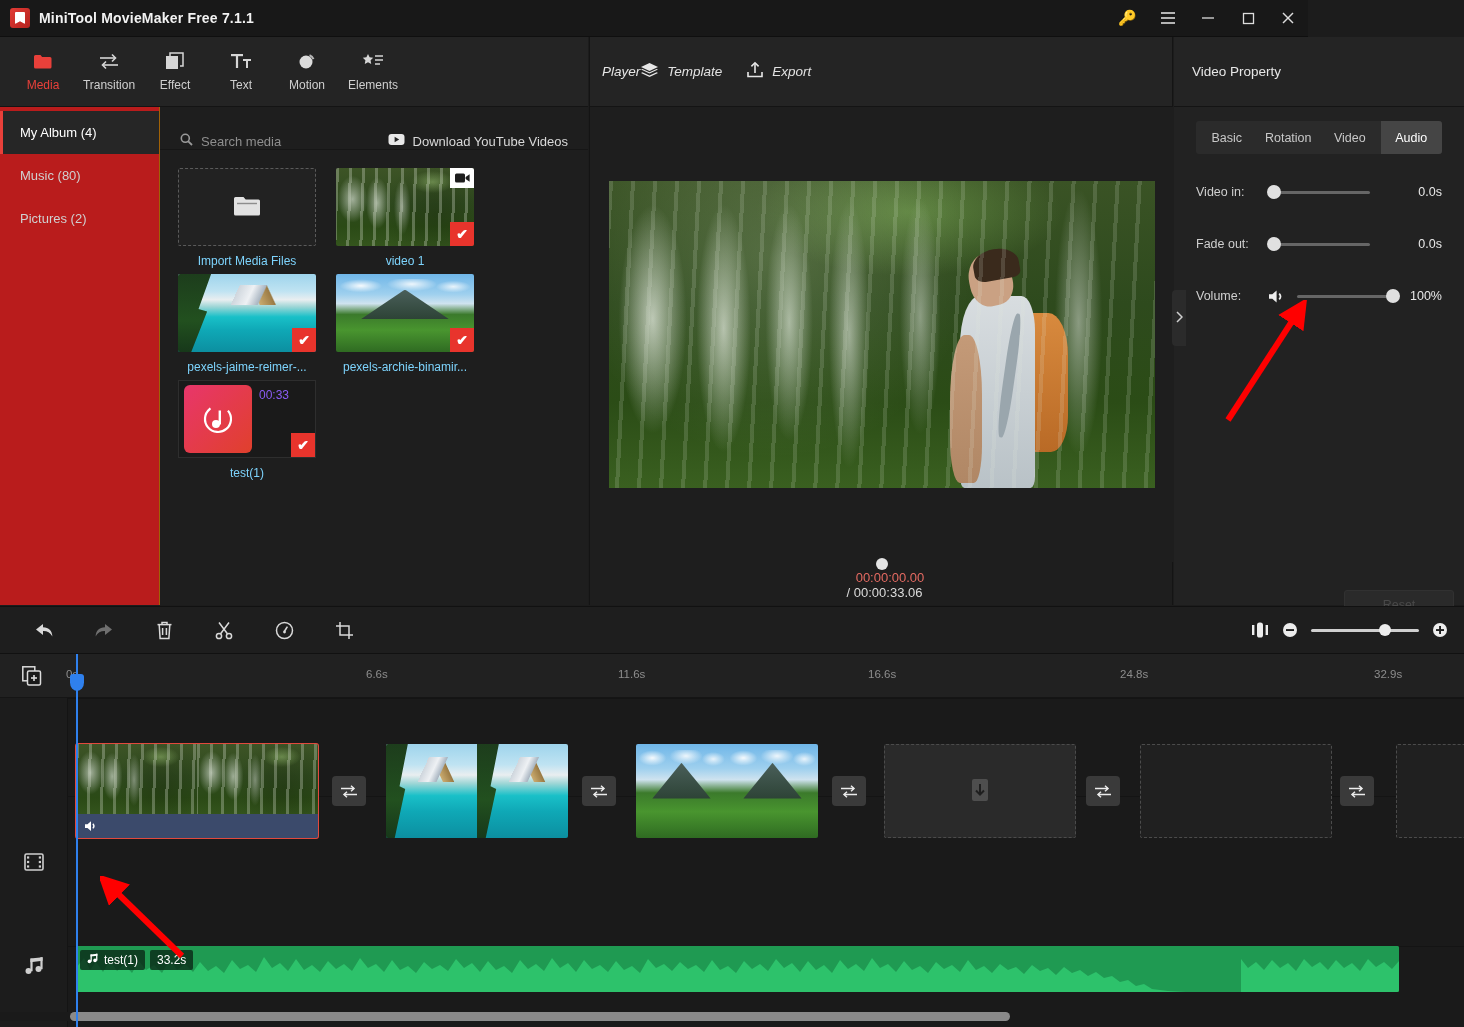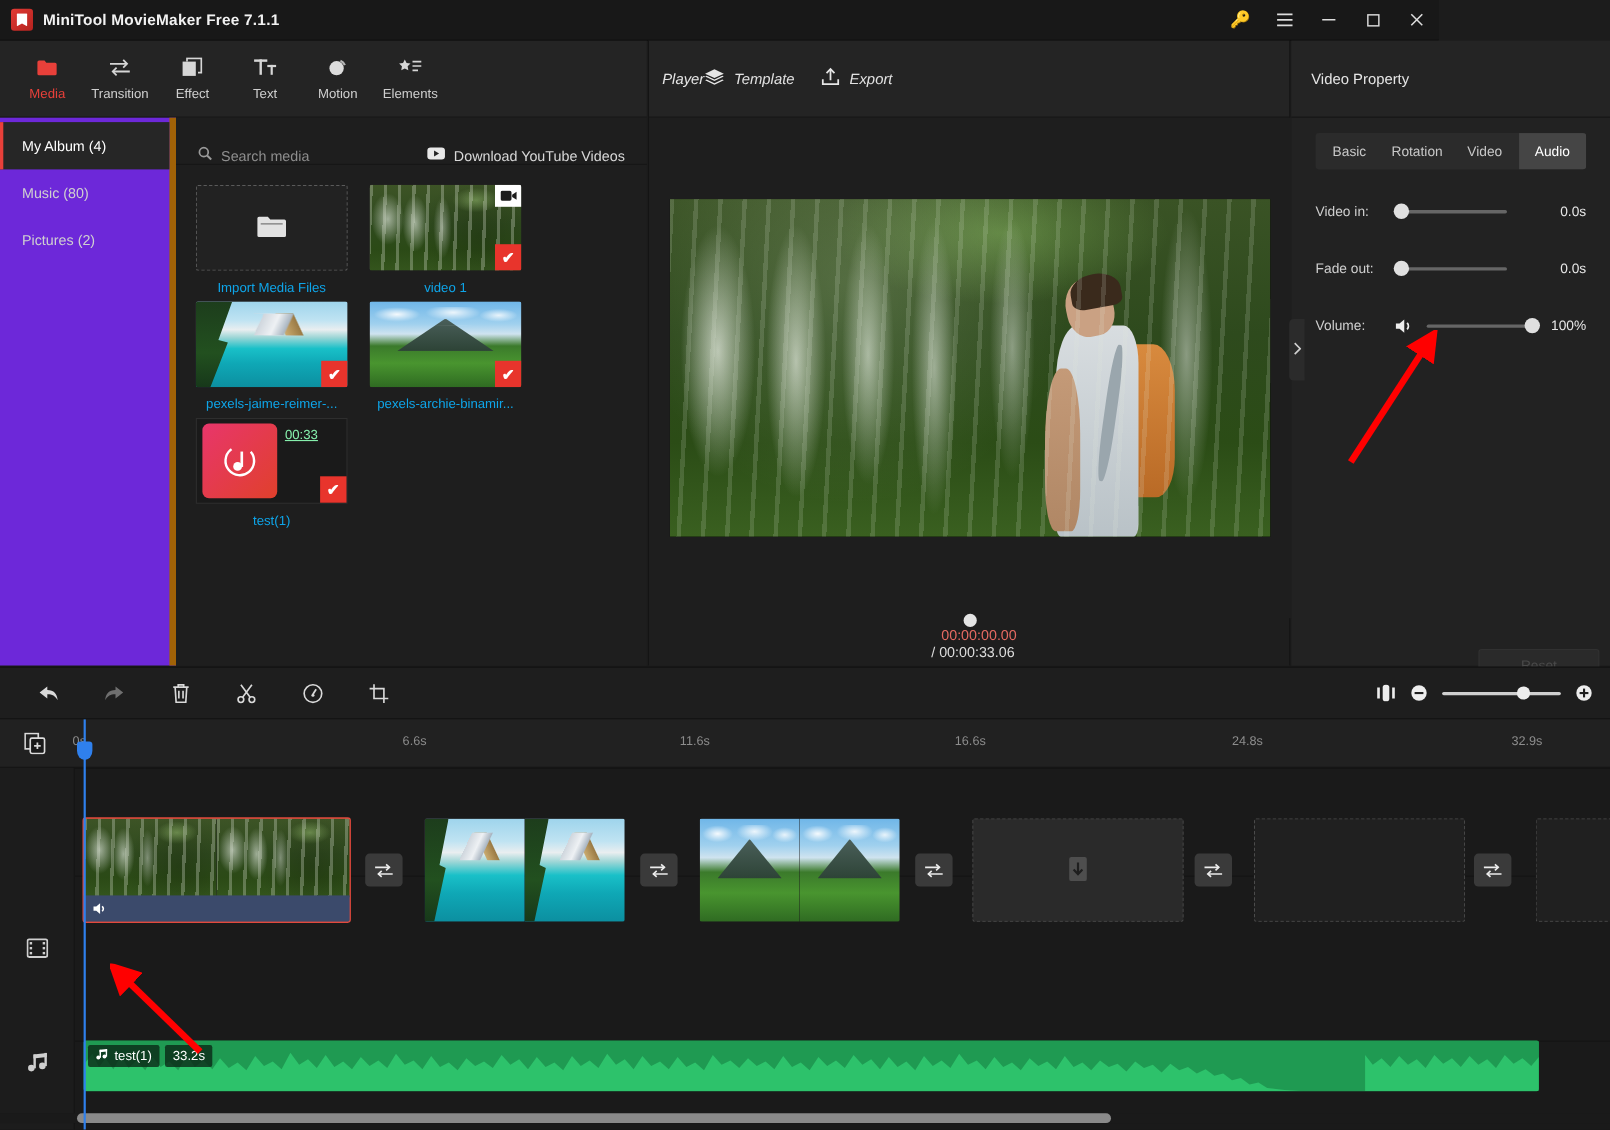--- a/index.html
+++ b/index.html
@@ -51,22 +51,22 @@
   .navitem:first-child { margin-left: 10px; }
   .navitem.active { color: #e8403a; }
   .navitem .nicon { height: 20px; display: flex; align-items: center; justify-content: center; }
 
   
   .media-panel {
     position: absolute; left: 0; top: 107px; width: 588px; height: 498px;
     background: #1e1e1e; display: flex;
   }
   .media-side {
-    width: 160px; height: 100%; background: #6d28d9; padding-top: 4px;
-    border-right: 6px solid #a16207;
+    width: 160px; height: 100%; background: #b91c1c; padding-top: 4px;
+    border-right: 1px solid #a16207;
     text-align: right;
   }
   .side-item {
     height: 43px; display: flex; align-items: center; padding-left: 20px;
     font-size: 13px; color: #d0d0d0; cursor: pointer; position: relative;
   }
   .side-item.active { background: #262626; color: #fff; }
   .side-item.active::before {
     content: ""; position: absolute; left: 0; top: 0; bottom: 0; width: 3px; background: #e8403a;
   }
@@ -87,42 +87,42 @@
   .mcell { width: 138px; }
   .mthumb {
     width: 138px; height: 78px; position: relative; border-radius: 2px; overflow: hidden;
     cursor: pointer;
   }
   .mthumb.import {
     border: 1px dashed #5a5a5a; background: #222;
     display: flex; align-items: center; justify-content: center;
   }
   .mcap {
-    text-align: center; font-size: 12px; color: #0ea5e9; margin-top: 8px;
+    text-align: center; font-size: 12px; color: #7dd3fc; margin-top: 8px;
     white-space: nowrap; overflow: hidden; text-overflow: ellipsis;
   }
   .check {
     position: absolute; right: 0px; bottom: 0px; width: 24px; height: 24px;
     background: #e8342c; display: flex; align-items: center; justify-content: center;
     color: #fff; font-size: 14px; font-weight: bold;
   }
   .vidbadge {
     position: absolute; right: 0; top: 0; width: 24px; height: 20px; background: #fff;
     display: flex; align-items: center; justify-content: center;
   }
   .audio-tile {
     width: 138px; height: 78px; position: relative; background: #1a1a1a;
     border: 1px solid #2e2e2e; display: flex; align-items: center; cursor: pointer;
   }
   .audio-art {
     width: 68px; height: 68px; margin-left: 5px; border-radius: 6px;
     background: linear-gradient(135deg,#e8366b,#e0402c);
     display: flex; align-items: center; justify-content: center;
   }
-  .audio-dur { position: absolute; left: 80px; top: 7px; color: #86efac; font-size: 12px; text-decoration: underline; }
+  .audio-dur { position: absolute; left: 80px; top: 7px; color: #8b5cf6; font-size: 12px; }
 
   
   .img-forest {
     width: 100%; height: 100%;
     background:
       radial-gradient(ellipse 18% 50% at 12% 40%, rgba(200,210,195,.75), transparent 60%),
       radial-gradient(ellipse 14% 55% at 30% 45%, rgba(205,215,200,.7), transparent 60%),
       radial-gradient(ellipse 10% 60% at 48% 50%, rgba(195,205,190,.6), transparent 60%),
       radial-gradient(ellipse 24% 22% at 70% 18%, rgba(160,200,120,.55), transparent 65%),
       linear-gradient(180deg,#3d5426 0%,#2f4a1e 45%,#2b4a16 75%,#34551d 100%);

